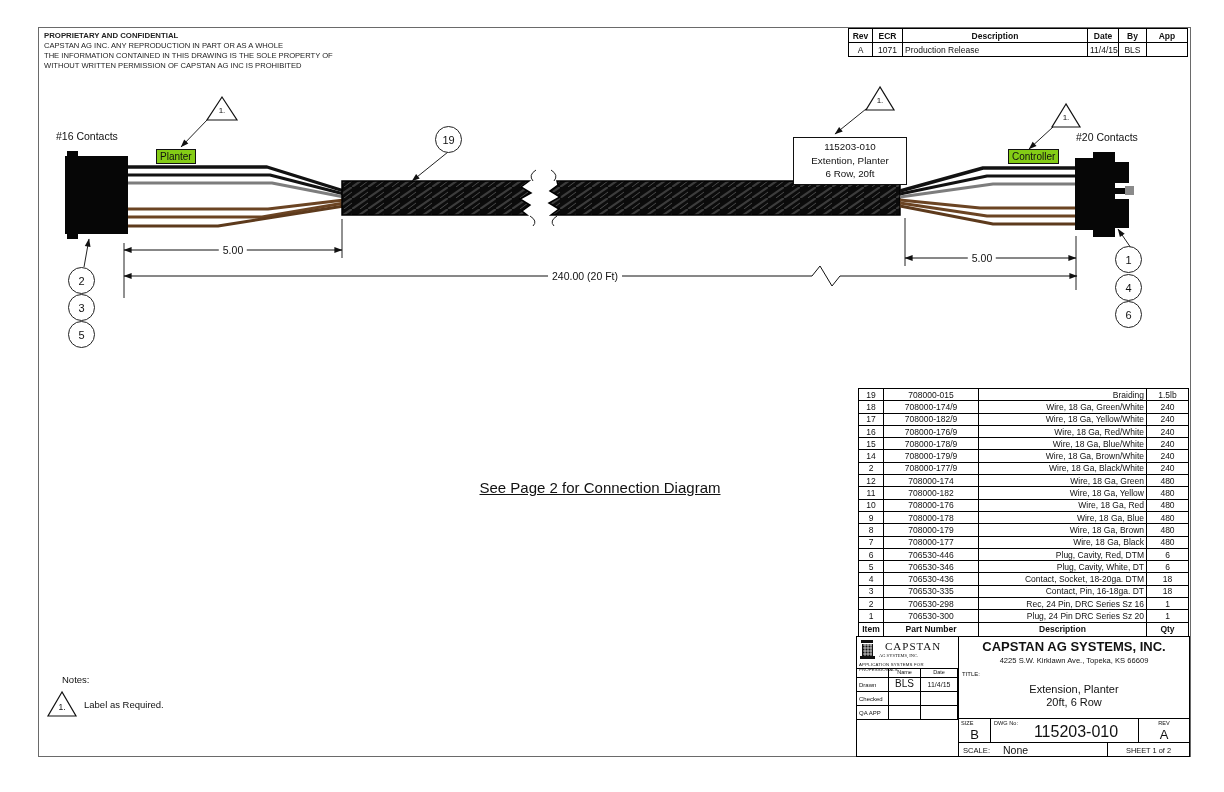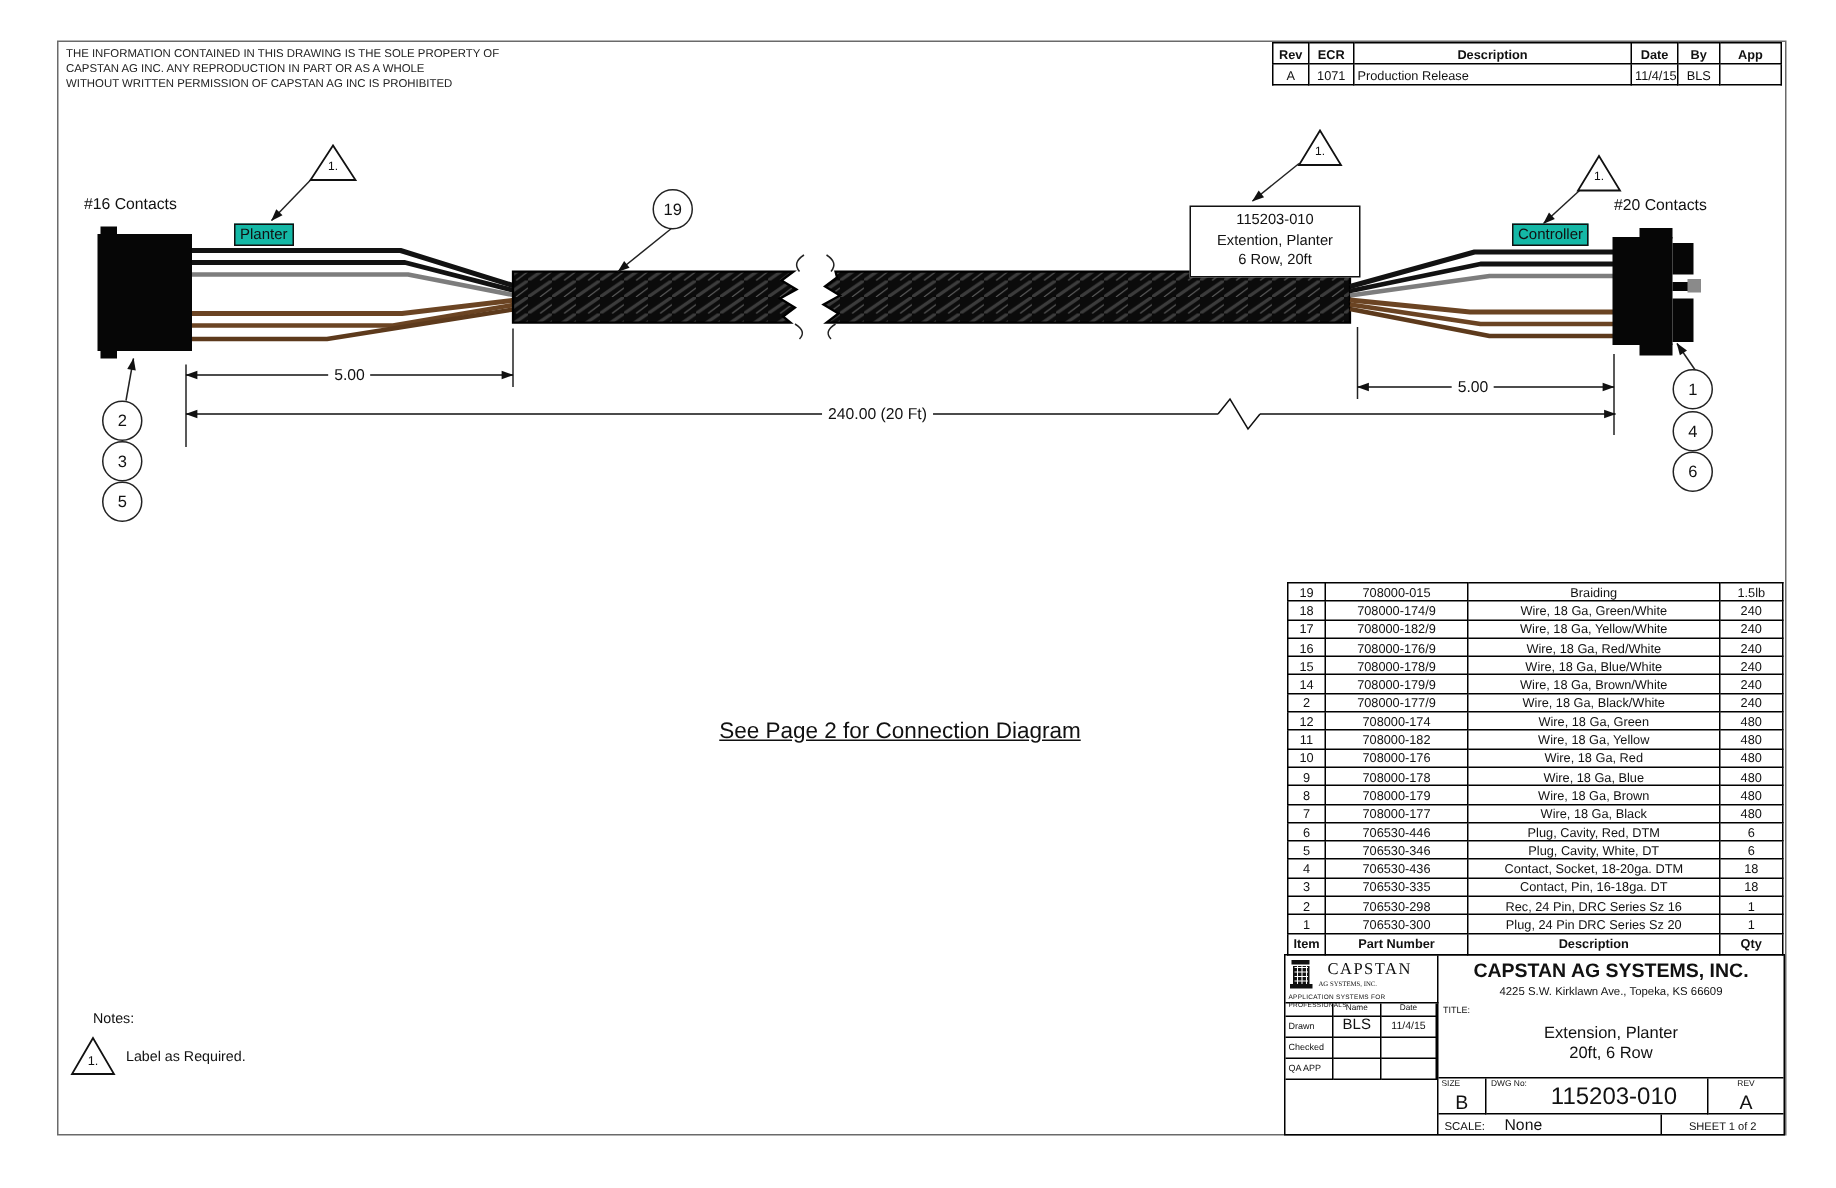--- a/index.html
+++ b/index.html
@@ -14,41 +14,41 @@
   #prop .b{font-weight:bold;font-size:7.8px;}
   
   table{border-collapse:collapse;}
   #revtbl{position:absolute;left:848px;top:28px;width:339px;font-size:8.5px;table-layout:fixed;}
   #revtbl th,#revtbl td{border:1px solid #000;height:13px;padding:0 2px;overflow:hidden;white-space:nowrap;}
   #revtbl th{font-weight:bold;text-align:center;}
   #revtbl td{text-align:center;}
   #revtbl td:nth-child(3){text-align:left;margin-top:16px;}
   
   .lbl{position:absolute;font-size:10.5px;white-space:nowrap;}
-  .boxlbl{position:absolute;border:1px solid #111;background:#14b8a6;font-size:10px;
+  .boxlbl{position:absolute;border:1px solid #111;background:#84cc16;font-size:10px;
           padding:0 3px;line-height:13px;white-space:nowrap;}
   #part-label{position:absolute;left:793px;top:137px;width:112px;height:44px;border:1px solid #111;
      background:#fff;font-size:9.8px;line-height:13.5px;text-align:center;padding-top:2px;}
   .balloon{position:absolute;width:25px;height:25px;border:1.2px solid #222;border-radius:50%;
      background:#fff;display:flex;align-items:center;justify-content:center;font-size:11px;}
   .flagtxt{position:absolute;font-size:8px;width:16px;text-align:center;}
   .dim{position:absolute;transform:translate(-50%,-50%);background:#fff;padding:0 4px;
        font-size:10.5px;white-space:nowrap;}
   #see-page{position:absolute;left:438px;top:479px;width:324px;text-align:center;
      font-size:15px;text-decoration:underline;white-space:nowrap;}
   
   #notes-label{position:absolute;left:62px;top:674px;font-size:9.5px;}
   #note1{position:absolute;left:84px;top:699px;font-size:9.5px;}
   #notes-flagtxt{position:absolute;left:54px;top:702px;font-size:8.5px;width:16px;text-align:center;}
   
   #bomtbl{position:absolute;left:858px;top:388px;width:331px;font-size:8.5px;table-layout:fixed;}
   #bomtbl td,#bomtbl th{border:1px solid #000;height:11.3px;line-height:10px;padding:0 2px;
       overflow:hidden;white-space:nowrap;}
   #bomtbl td:nth-child(1),#bomtbl td:nth-child(2),#bomtbl td:nth-child(4){text-align:center;}
-  #bomtbl td:nth-child(3){text-align:center;}
+  #bomtbl td:nth-child(3){text-align:right;}
   #bomtbl th{font-weight:bold;text-align:center;height:13px;}
   
   #tblock{position:absolute;left:856px;top:636px;width:332px;height:119px;border:1px solid #000;
      font-size:8px;}
   #tblock .cell{position:absolute;box-sizing:border-box;}
   #logo-cell{left:0;top:0;width:102px;height:32px;border-right:1px solid #000;border-bottom:1px solid #000;}
   #logo-main{position:absolute;left:28px;top:3px;font-family:"Liberation Serif",serif;
      font-size:11px;letter-spacing:1px;}
   #logo-sub{position:absolute;left:22px;top:16px;font-family:"Liberation Serif",serif;font-size:4.5px;}
   #logo-tag{position:absolute;left:2px;top:25px;font-size:4.3px;letter-spacing:0.2px;}
@@ -76,22 +76,23 @@
   #sheet-val{position:absolute;left:0;top:3px;width:100%;text-align:center;font-size:7.4px;}
 </style>
 </head>
 <body>
 
 <div id="page">
 
   <div id="sheet-border"></div>
 
   <div id="prop">
+    <div class="b">PROPRIETARY AND CONFIDENTIAL</div>
+    <div>CAPSTAN AG INC. ANY REPRODUCTION IN PART OR AS A WHOLE</div>
     <div>THE INFORMATION CONTAINED IN THIS DRAWING IS THE SOLE PROPERTY OF</div>
-    <div>CAPSTAN AG INC. ANY REPRODUCTION IN PART OR AS A WHOLE</div>
     <div>WITHOUT WRITTEN PERMISSION OF CAPSTAN AG INC IS PROHIBITED</div>
   </div>
 
   <table id="revtbl">
     <colgroup>
         <col style="width:24px">
         <col style="width:30px">
         <col style="width:185px">
       <col style="width:31px">
         <col style="width:28px">

